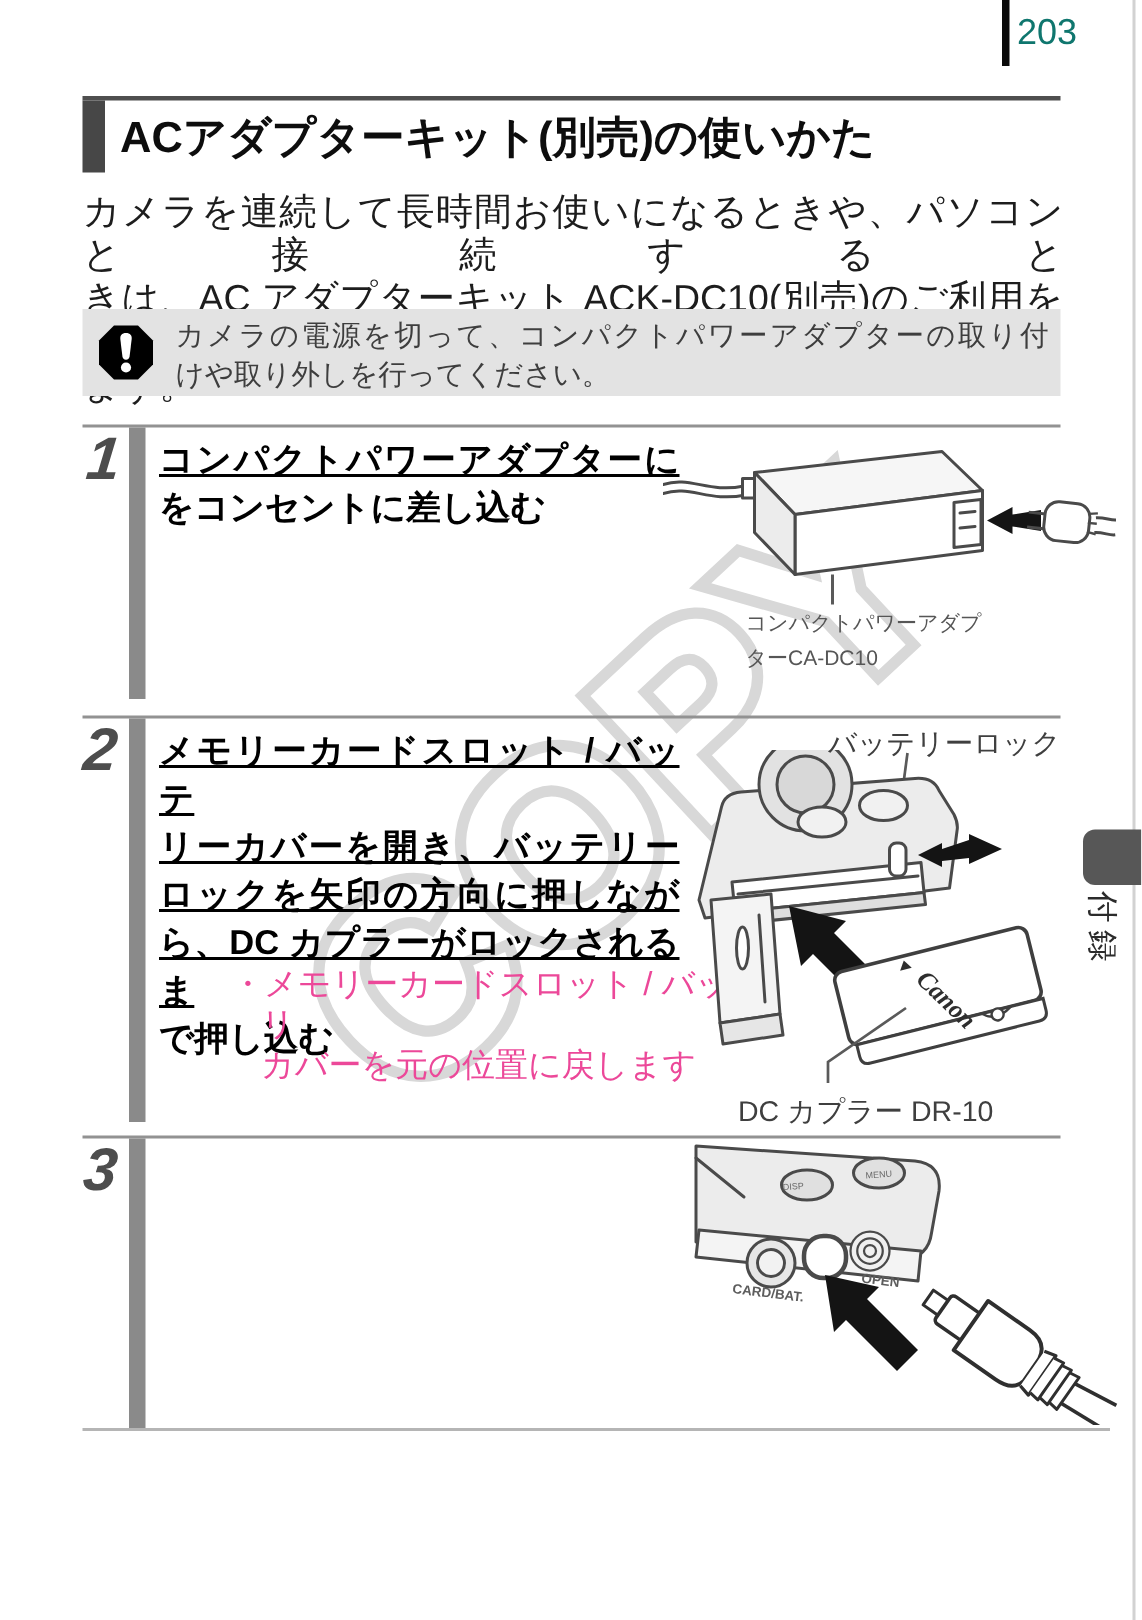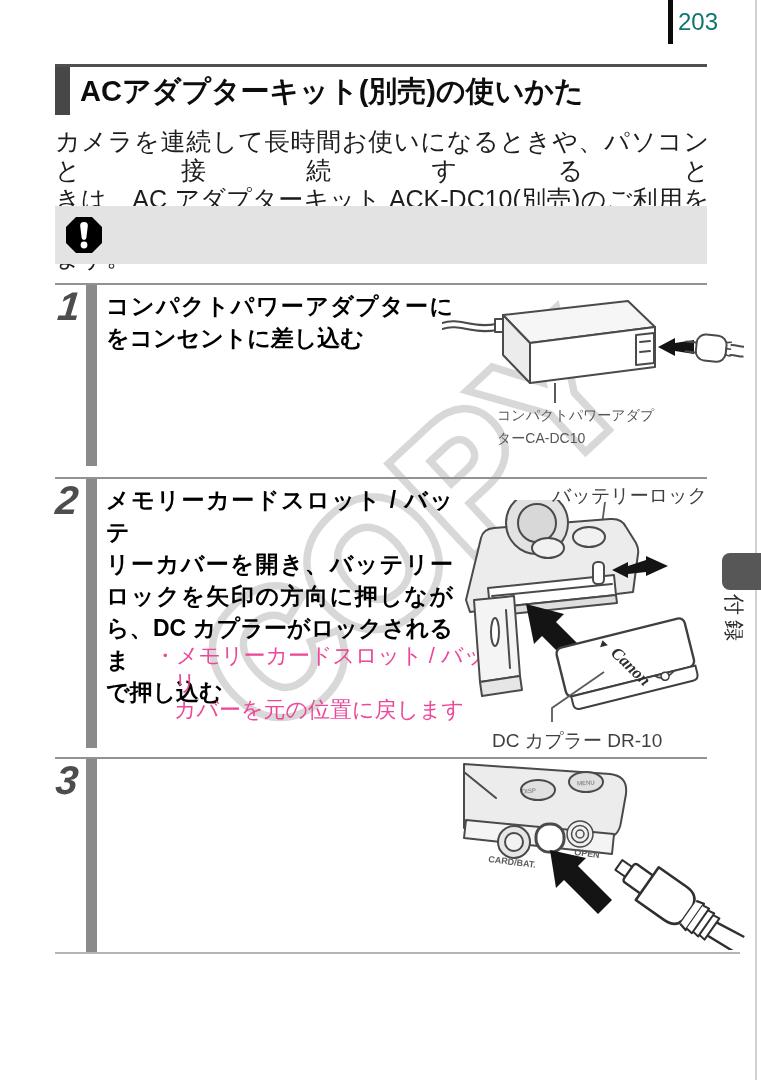--- a/index.html
+++ b/index.html
@@ -29,21 +29,21 @@
   
   .warnbox{left:55px;top:206px;width:652px;height:58px;background:#e3e3e3;z-index:2;}
   .warn-icon{left:10px;top:10px;width:38px;height:38px;}
   .warn-text{left:62px;top:6px;width:582px;font-size:19px;line-height:26px;color:#3e3e3e;}
 
   
   .rule{height:2px;background:#929292;z-index:2;}
   .stepnum{width:34px;font-size:40px;font-weight:bold;font-style:italic;color:#4d4d4d;z-index:2;text-align:center;transform:skewX(-6deg);}
   .vbar{width:11px;background:#8a8a8a;z-index:2;}
   .instr{width:347px;font-size:23px;font-weight:bold;color:#000;line-height:32px;z-index:2;}
-  .instr .jl{text-align:justify;text-align-last:justify;}
+  .instr .jl{text-align:justify;text-align-last:justify;text-decoration:underline;}
   .note{font-size:22px;color:#ec4899;line-height:27px;z-index:2;padding-left:20px;text-indent:-20px;margin-left:48px;}
   .note .n2{text-indent:0;}
   .cap{font-size:14px;color:#565656;line-height:23px;z-index:2;}
   .ill-label{font-size:19px;color:#3f3f3f;z-index:3;white-space:nowrap;}
   .illus{z-index:2;}
 
   
   .tab{left:722px;top:553px;width:39px;height:37px;background:#575757;border-radius:8px 0 0 8px;z-index:3;}
   .tab-label{left:708px;top:608px;width:52px;height:24px;line-height:24px;font-size:21px;color:#2b2b2b;letter-spacing:5px;transform:rotate(90deg);z-index:3;text-align:center;white-space:nowrap;}
 
@@ -75,20 +75,24 @@
     <div>ます。</div>
   </div>
 
   <div class="abs warnbox">
     <div class="abs warn-icon">
       <svg width="38" height="38" viewBox="0 0 38 38">
         <polygon points="11,1 27,1 37,11 37,27 27,37 11,37 1,27 1,11" fill="#000"></polygon>
         <path d="M19,6 C21.8,6 23,7.6 22.8,10 L21.4,21.5 C21.2,23 20.4,23.8 19,23.8 C17.6,23.8 16.8,23 16.6,21.5 L15.2,10 C15,7.6 16.2,6 19,6 Z" fill="#fff"></path>
         <circle cx="19" cy="29" r="3.4" fill="#fff"></circle>
       </svg>
+    </div>
+    <div class="abs warn-text">
+      <div class="jl">カメラの電源を切って、コンパクトパワーアダプターの取り付</div>
+      <div>けや取り外しを行ってください。</div>
     </div>
   </div>
 
   <div class="abs rule" style="left:55px;top:283px;width:652px;"></div>
   <div class="abs stepnum" style="left:52px;top:284px;">1</div>
   <div class="abs vbar" style="left:86px;top:285px;height:181px;"></div>
   <div class="abs instr" style="left:106px;top:290px;">
     <div class="jl">コンパクトパワーアダプターに</div>
     <div>をコンセントに差し込む</div>
   </div>

